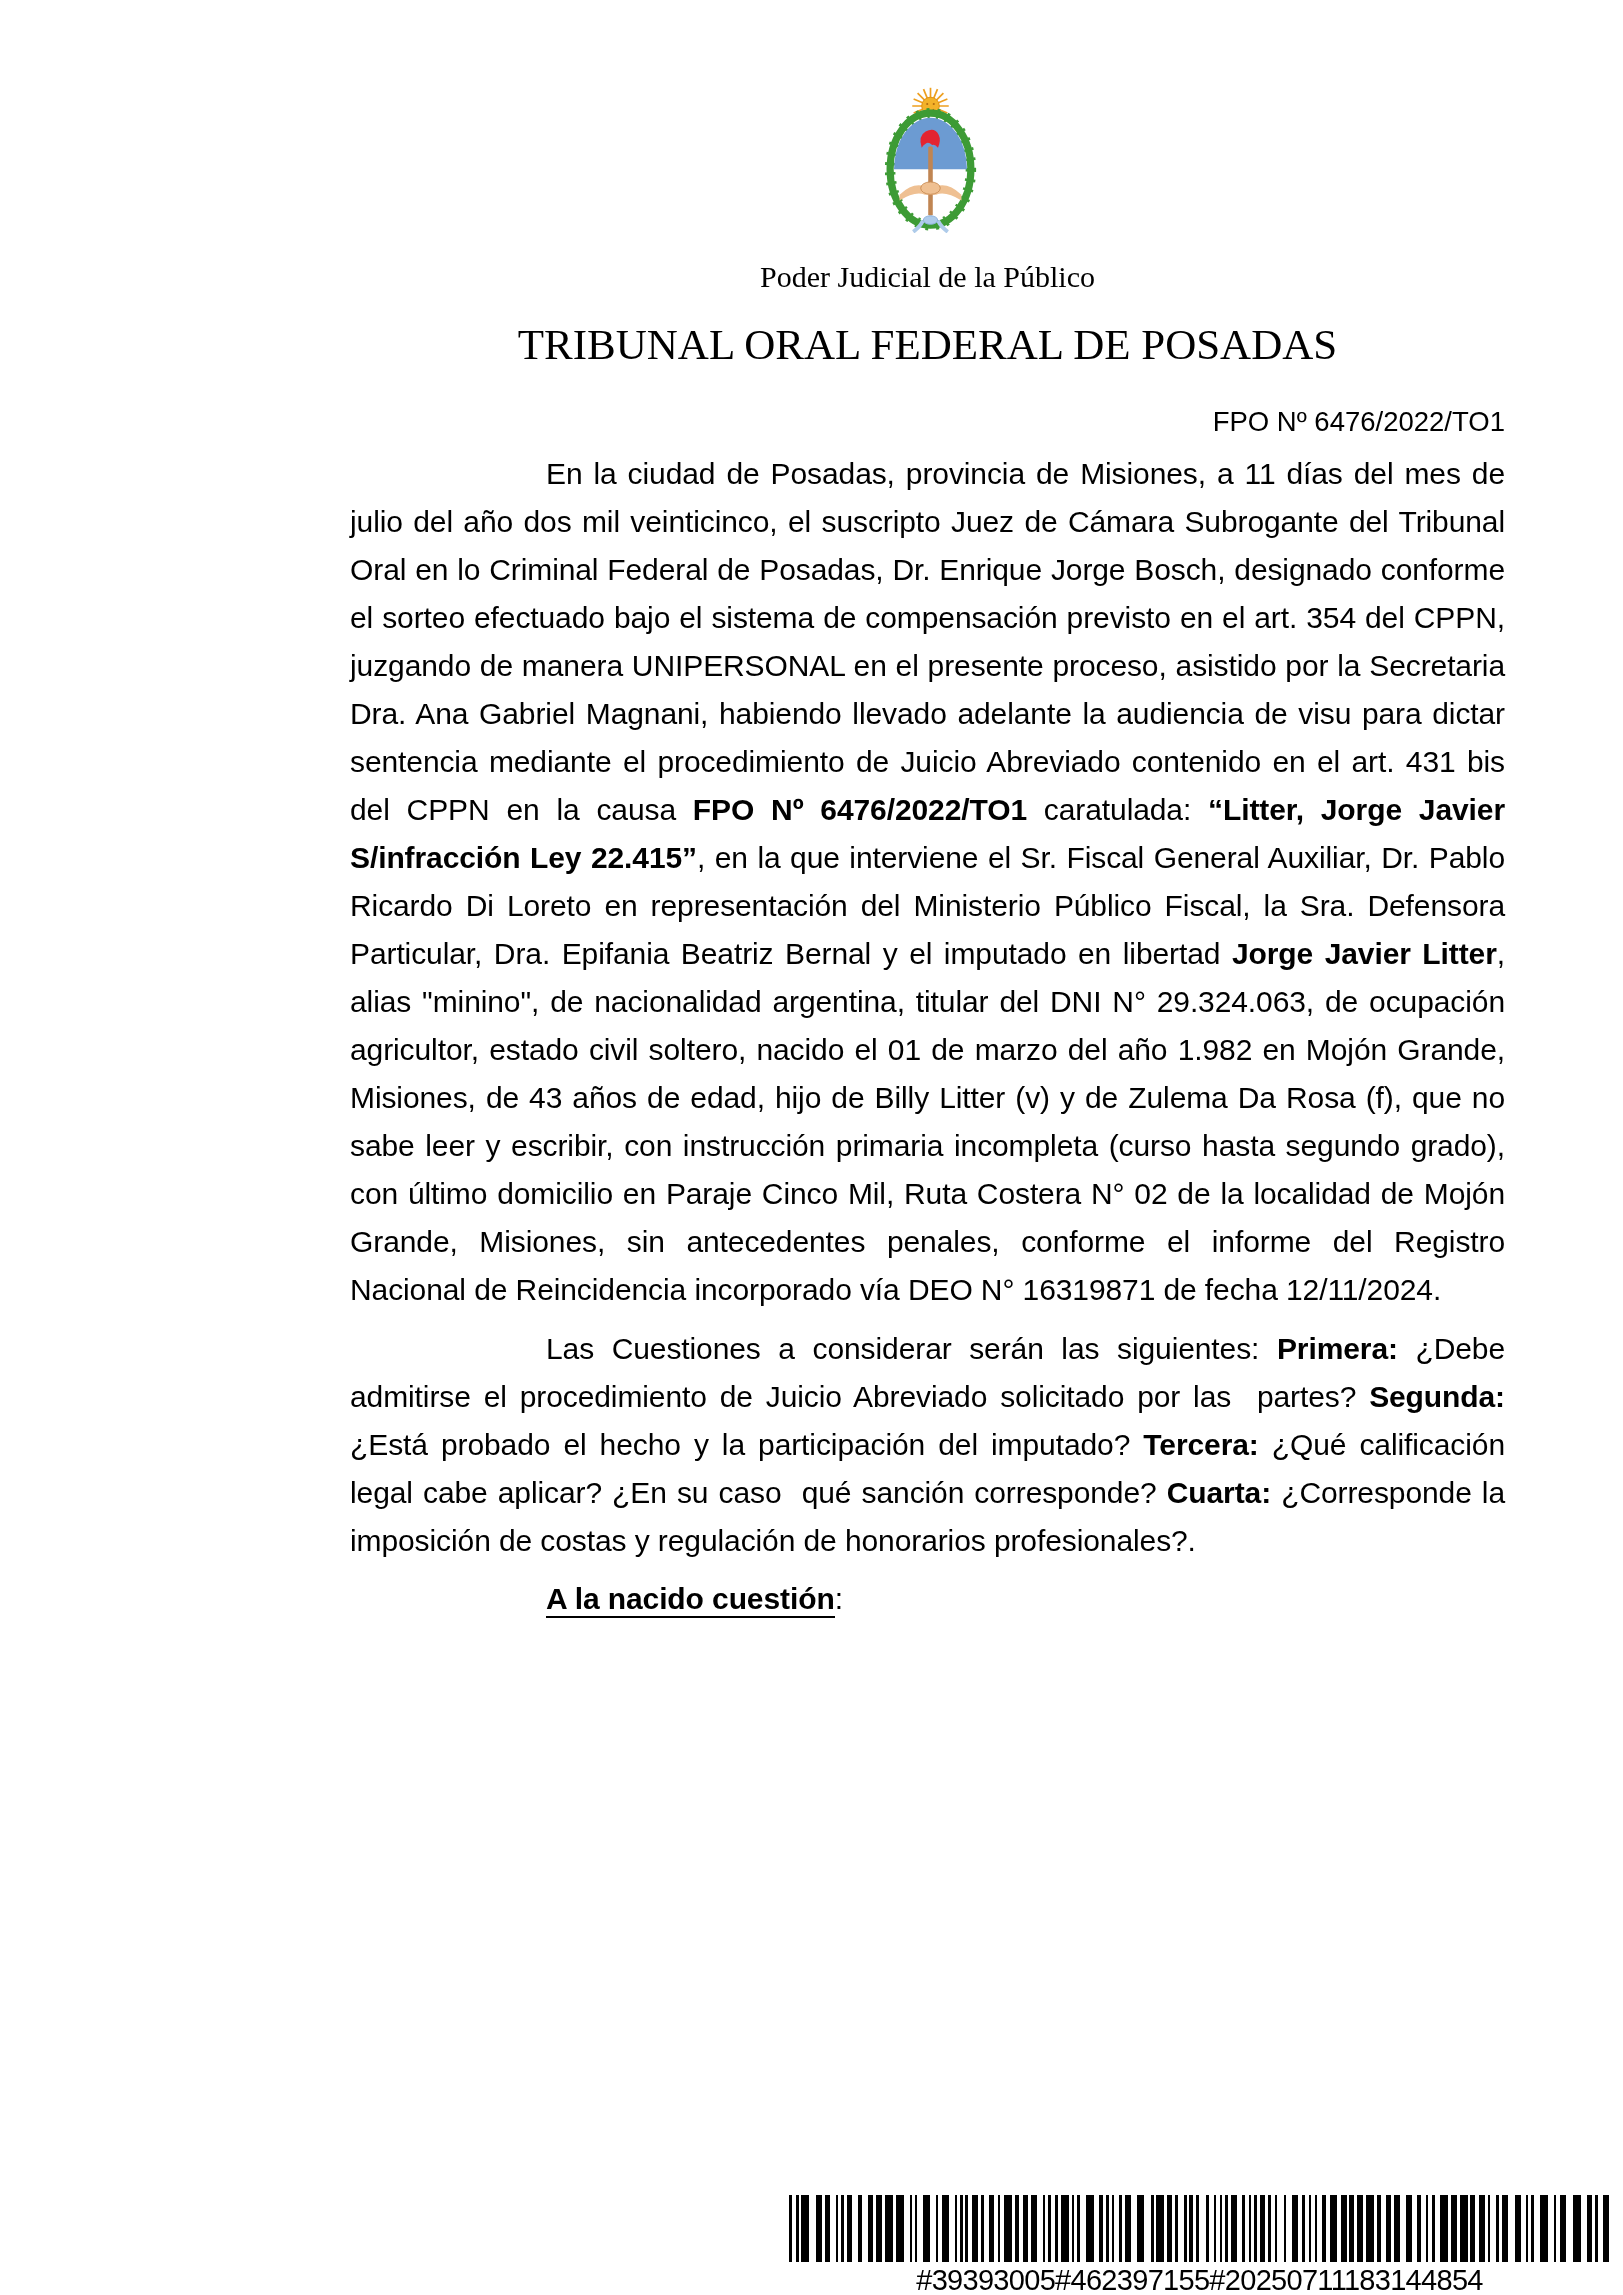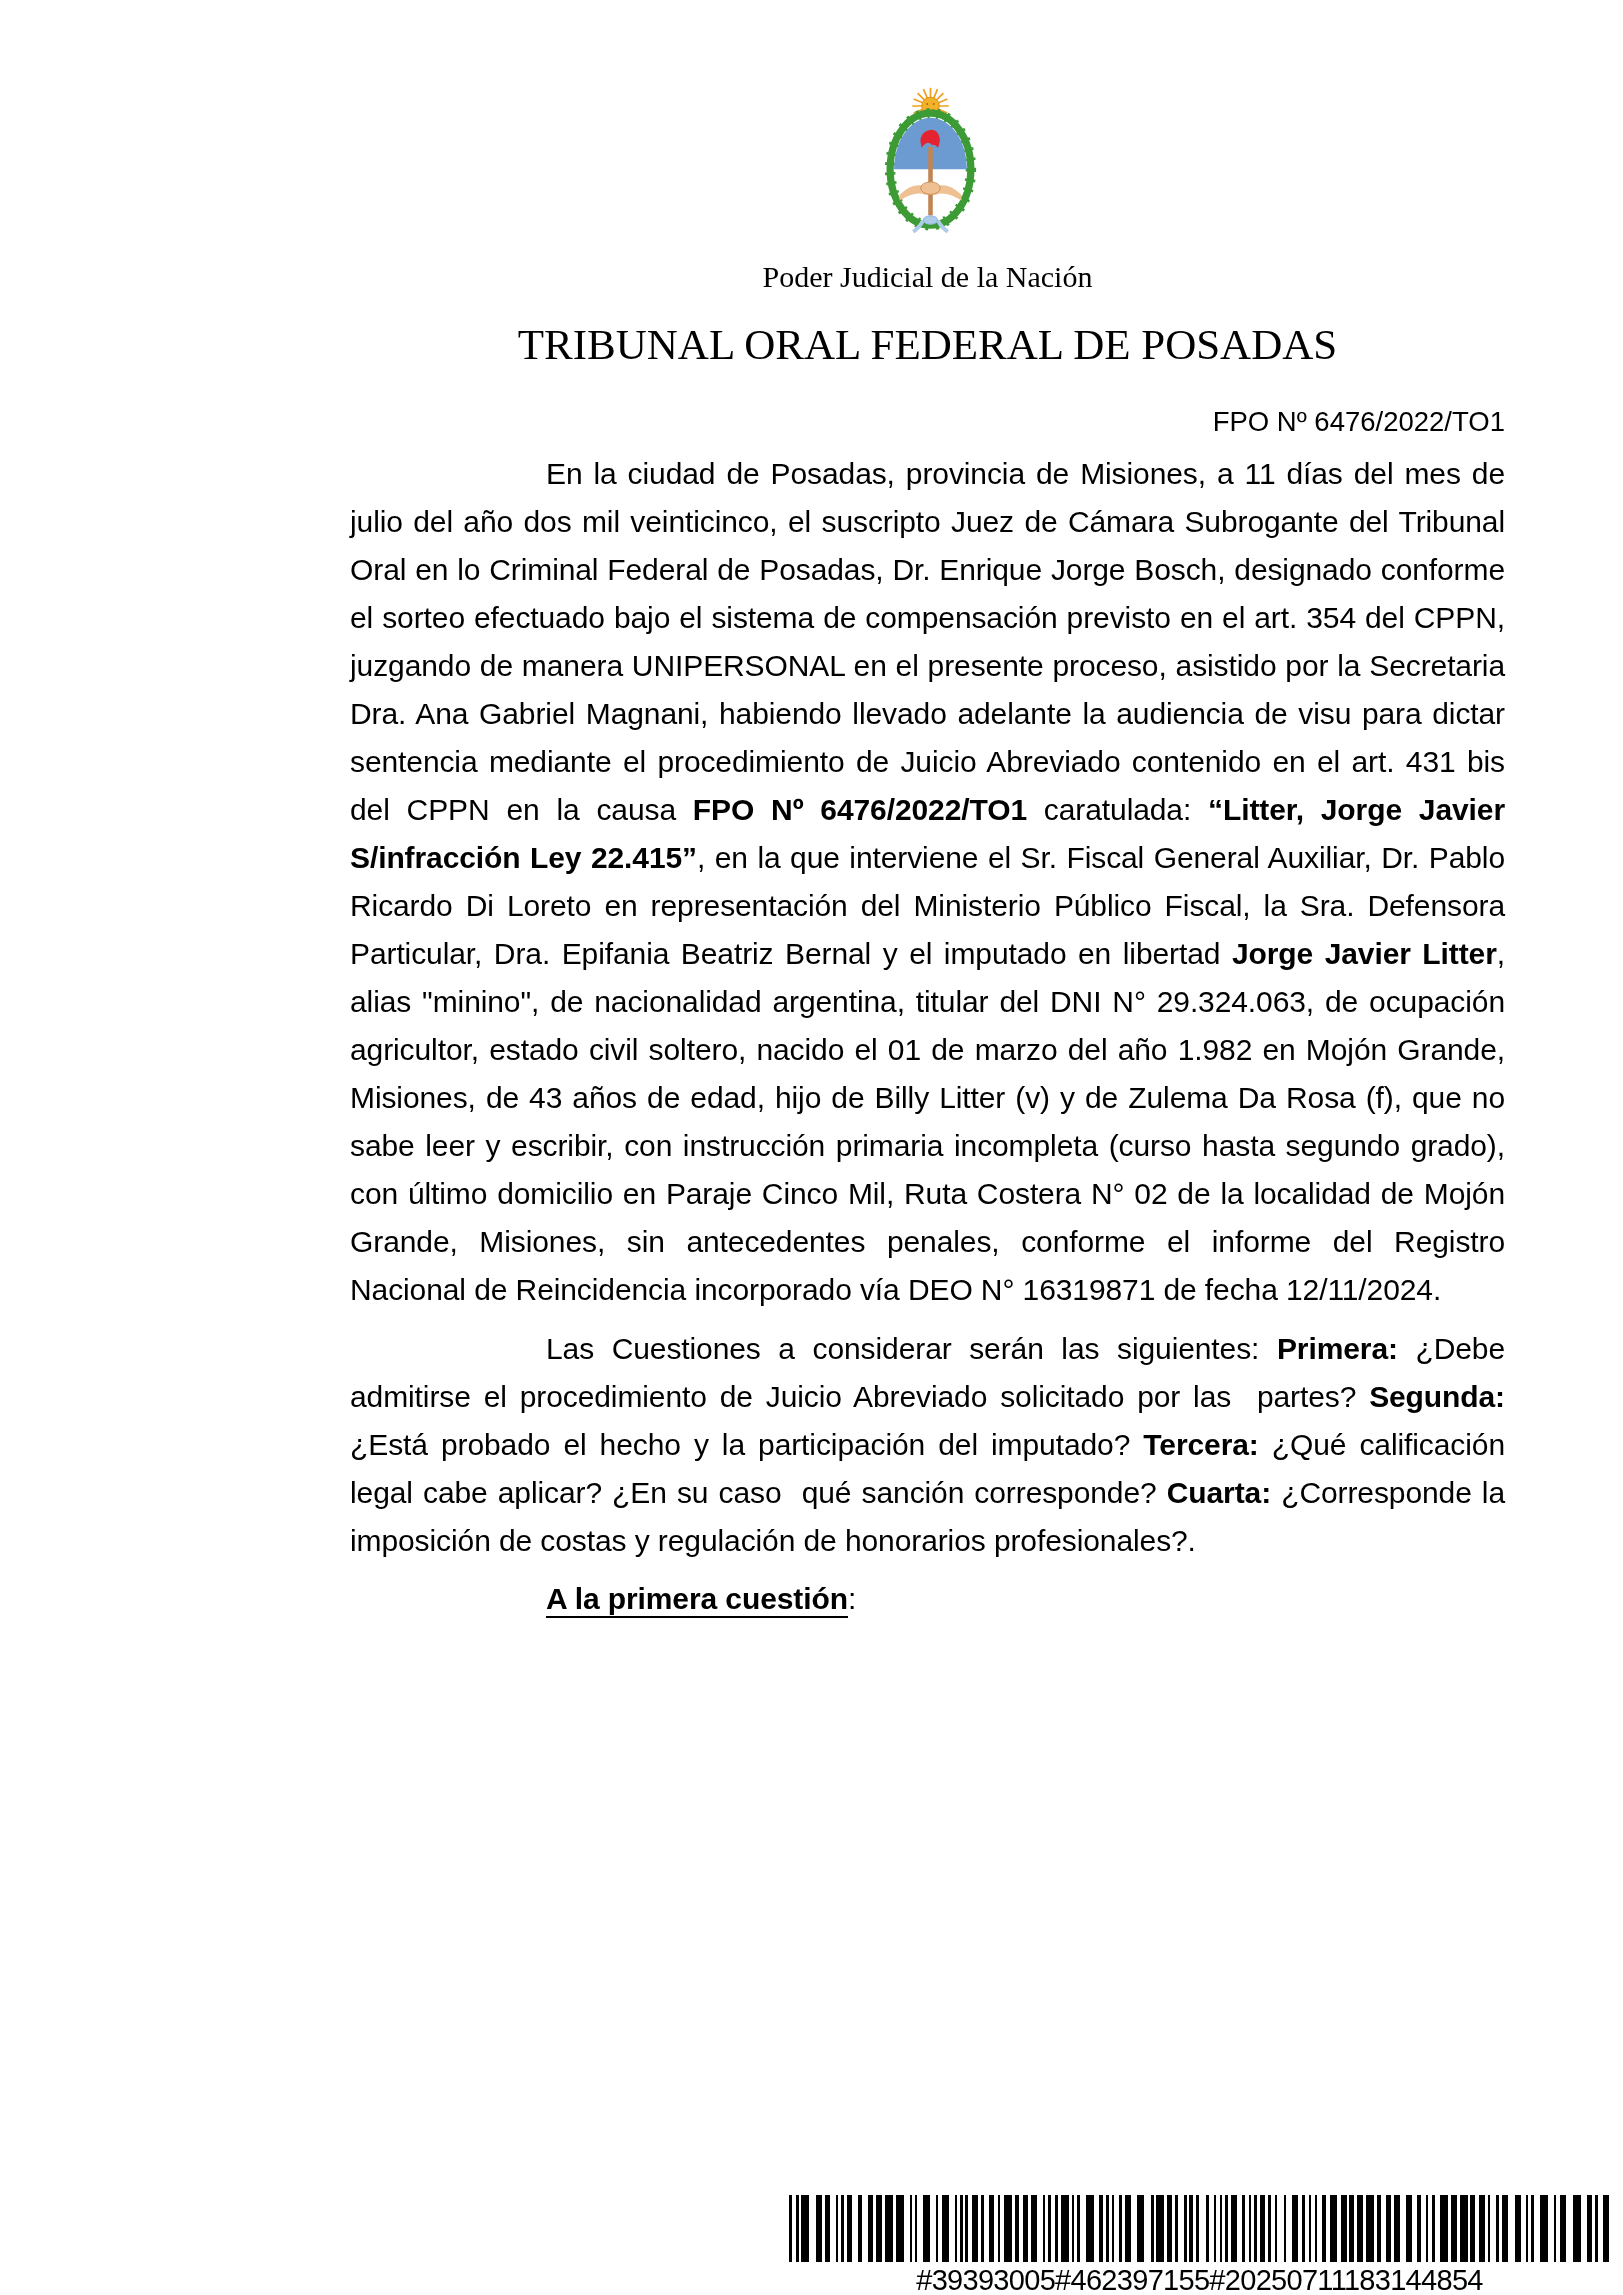--- a/index.html
+++ b/index.html
@@ -131,28 +131,28 @@
       <path d="M30,172 Q52,152 70,160 L85,160 Q103,152 125,172 L125,181 Q101,166 86,172 L69,172 Q54,166 30,181 Z" fill="#EFC092"></path>
       <ellipse cx="77.5" cy="162" rx="15" ry="9.5" stroke="#C98C52" stroke-width="1.4" fill="#EFC092"></ellipse>
     </g>
 
     <g>
       <path d="M66,212 Q61,222 51,229 M89,212 Q94,222 104,229" stroke-width="6" fill="none" stroke="#AECBEA"></path>
       <ellipse cx="77.5" cy="211" rx="11" ry="6.5" stroke="#8FB4DE" stroke-width="1.5" fill="#AECBEA"></ellipse>
     </g>
   </svg>
 
-  <div class="institution">Poder Judicial de la Nación</div>
+  <div class="institution">Poder Judicial de la Público</div>
   <div class="court">TRIBUNAL ORAL FEDERAL DE POSADAS</div>
   <div class="case-number">FPO Nº 6476/2022/TO1</div>
 
   <div class="doc-body">
       <p class="para"><span>En la ciudad de Posadas, provincia de Misiones, a 11 días del mes de julio del año dos mil veinticinco, el suscripto Juez de Cámara Subrogante del Tribunal Oral en lo Criminal Federal de Posadas, Dr. Enrique Jorge Bosch, designado conforme el sorteo efectuado bajo el sistema de compensación previsto en el art. 354 del CPPN, juzgando de manera UNIPERSONAL en el presente proceso, asistido por la Secretaria Dra. Ana Gabriel Magnani, habiendo llevado adelante la audiencia de visu para dictar sentencia mediante el procedimiento de Juicio Abreviado contenido en el art. 431 bis del CPPN en la causa </span><span class="bold">FPO Nº 6476/2022/TO1</span><span> caratulada: </span><span class="bold">“Litter, Jorge Javier S/infracción Ley 22.415”</span><span>, en la que interviene el Sr. Fiscal General Auxiliar, Dr. Pablo Ricardo Di Loreto en representación del Ministerio Público Fiscal, la Sra. Defensora Particular, Dra. Epifania Beatriz Bernal y el imputado en libertad </span><span class="bold">Jorge Javier Litter</span><span>, alias "minino", de nacionalidad argentina, titular del DNI N° 29.324.063, de ocupación agricultor, estado civil soltero, nacido el 01 de marzo del año 1.982 en Mojón Grande, Misiones, de 43 años de edad, hijo de Billy Litter (v) y de Zulema Da Rosa (f), que no sabe leer y escribir, con instrucción primaria incompleta (curso hasta segundo grado), con último domicilio en Paraje Cinco Mil, Ruta Costera N° 02 de la localidad de Mojón Grande, Misiones, sin antecedentes penales, conforme el informe del Registro Nacional de Reincidencia incorporado vía DEO N° 16319871 de fecha 12/11/2024.</span></p>
       <p class="para"><span>Las Cuestiones a considerar serán las siguientes: </span><span class="bold">Primera:</span><span> ¿Debe admitirse el procedimiento de Juicio Abreviado solicitado por las &nbsp;partes? </span><span class="bold">Segunda:</span><span> ¿Está probado el hecho y la participación del imputado? </span><span class="bold">Tercera:</span><span> ¿Qué calificación legal cabe aplicar? ¿En su caso &nbsp;qué sanción corresponde? </span><span class="bold">Cuarta:</span><span> ¿Corresponde la imposición de costas y regulación de honorarios profesionales?.</span></p>
-      <p class="heading"><span class="bold underline">A la primera cuestión</span><span>:</span></p>
+      <p class="heading"><span class="bold underline">A la nacido cuestión</span><span>:</span></p>
     </div>
 
   <div class="barcode-block">
     <div class="bars">
         <span class="bar black" style="width: 3.3px;"></span>
         <span class="bar white" style="width: 3.3px;"></span>
         <span class="bar black" style="width: 3.3px;"></span>
         <span class="bar white" style="width: 2.6px;"></span>
         <span class="bar black" style="width: 7.9px;"></span>
         <span class="bar white" style="width: 6.5px;"></span>

